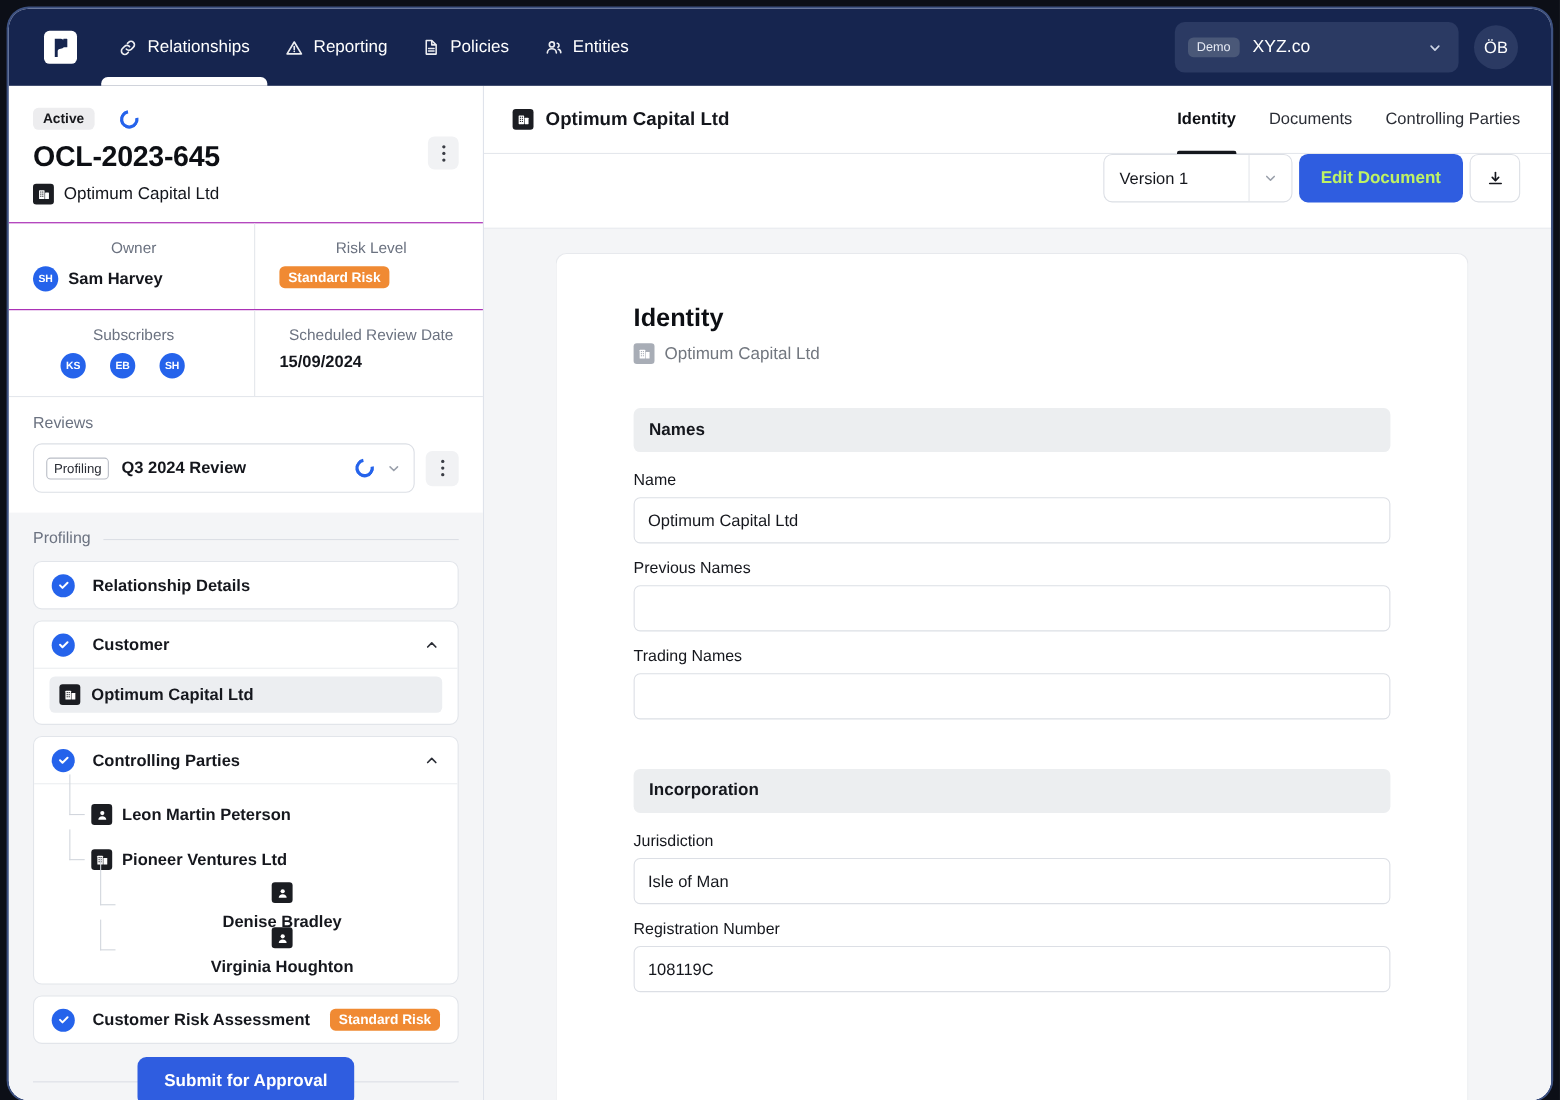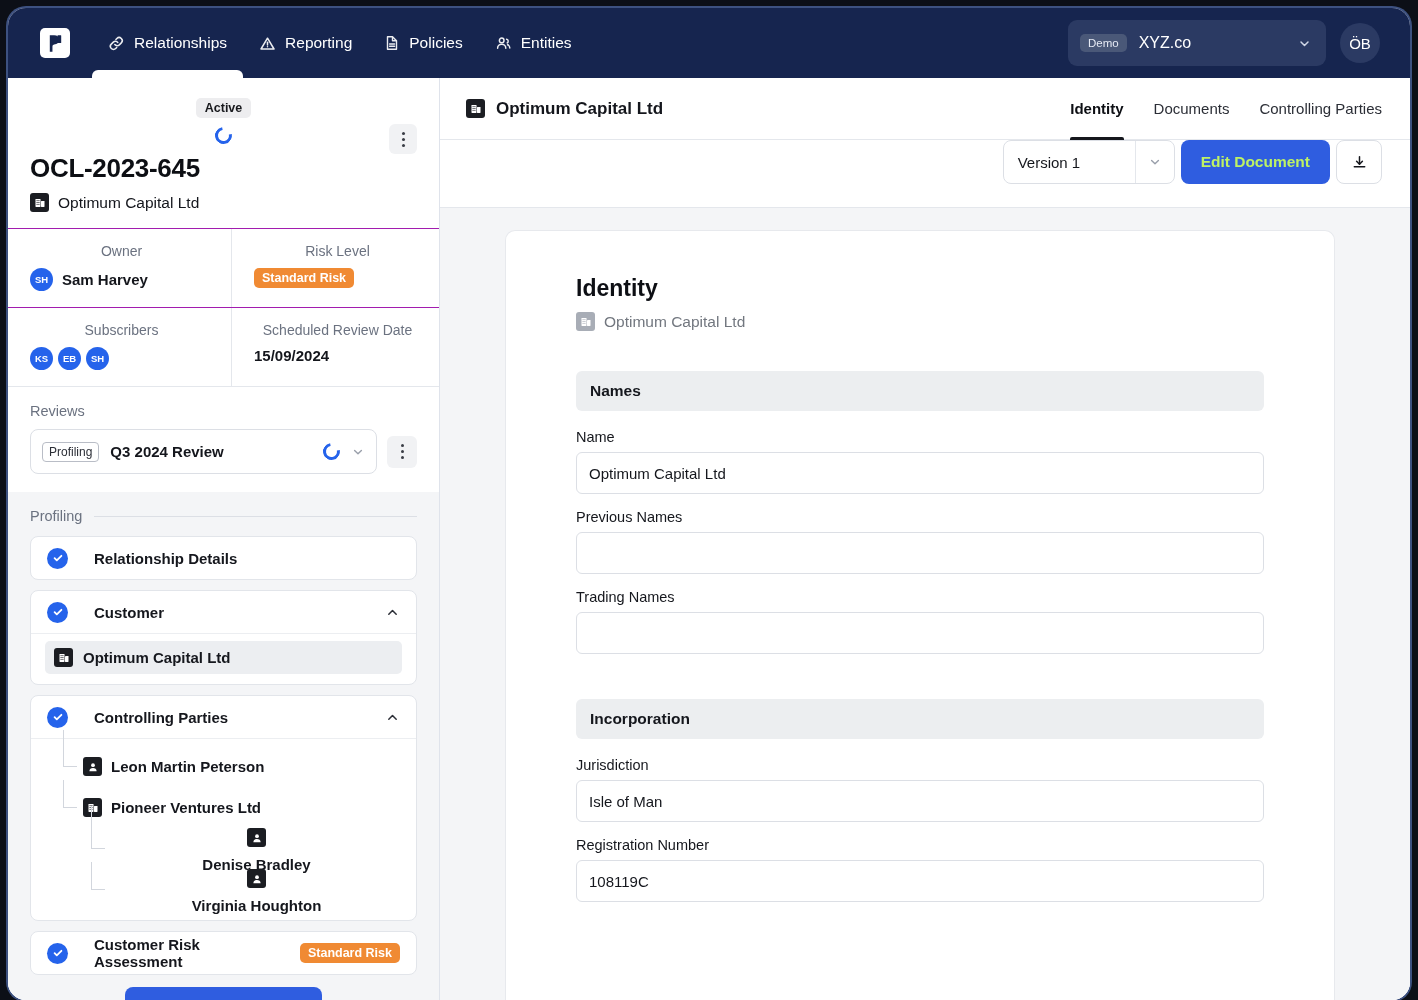--- a/index.html
+++ b/index.html
@@ -96,21 +96,21 @@
 
   
   .sidebar {
     width: 432px;
     flex: none;
     border-right: 1px solid #dfe3eb;
     display: flex; flex-direction: column;
     background: #ffffff;
   }
   .sb-head { padding: 20px 22px 16px 22px; position: relative; }
-  .status-row { display: flex; align-items: center; gap: 9px; margin-bottom: 9px; flex-direction: column; }
+  .status-row { display: flex; align-items: center; gap: 23px; margin-bottom: 9px; }
   .pill-active {
     background: #ededef; color: #17181c;
     font-size: 12.5px; font-weight: 600;
     padding: 3px 9px; border-radius: 5px;
   }
   .spinner {
     width: 17px; height: 17px;
     border-radius: 50%;
     border: 3.5px solid #2563eb;
     border-top-color: transparent;
@@ -144,21 +144,21 @@
     font-size: 9.5px; font-weight: 700;
     display: flex; align-items: center; justify-content: center;
     flex: none;
   }
   .badge-risk {
     display: inline-block;
     background: #f08a33; color: #ffffff;
     font-size: 12.5px; font-weight: 600;
     padding: 3px 8px; border-radius: 5px;
   }
-  .av-row { display: flex; gap: 5px; }
+  .av-row { display: flex; gap: 22px; margin-left: 25px; }
 
   .reviews-sec { border-top: 1px solid #e4e7ec; padding: 16px 22px 18px 22px; }
   .reviews-label { font-size: 14.5px; color: #6b7280; margin-bottom: 10px; }
   .review-row { display: flex; align-items: center; gap: 10px; }
   .review-box {
     flex: 1;
     border: 1px solid #dcdfe5; border-radius: 8px;
     height: 45px;
     display: flex; align-items: center; gap: 11px;
     padding: 0 11px;
@@ -183,21 +183,21 @@
   .sec-head span { font-size: 14.5px; color: #6b7280; white-space: nowrap; }
   .sec-head .rule { flex: 1; height: 1px; background: #dcdfe5; }
 
   .card {
     background: #ffffff;
     border: 1px solid #e2e5ea;
     border-radius: 8px;
     margin-bottom: 10px;
   }
   .card-row {
-    display: flex; align-items: center; gap: 26px;
+    display: flex; align-items: center; gap: 16px;
     padding: 0 16px;
     height: 42px;
     cursor: pointer;
   }
   .check {
     width: 21px; height: 21px; border-radius: 50%;
     background: #2563eb;
     display: flex; align-items: center; justify-content: center;
     flex: none;
   }

